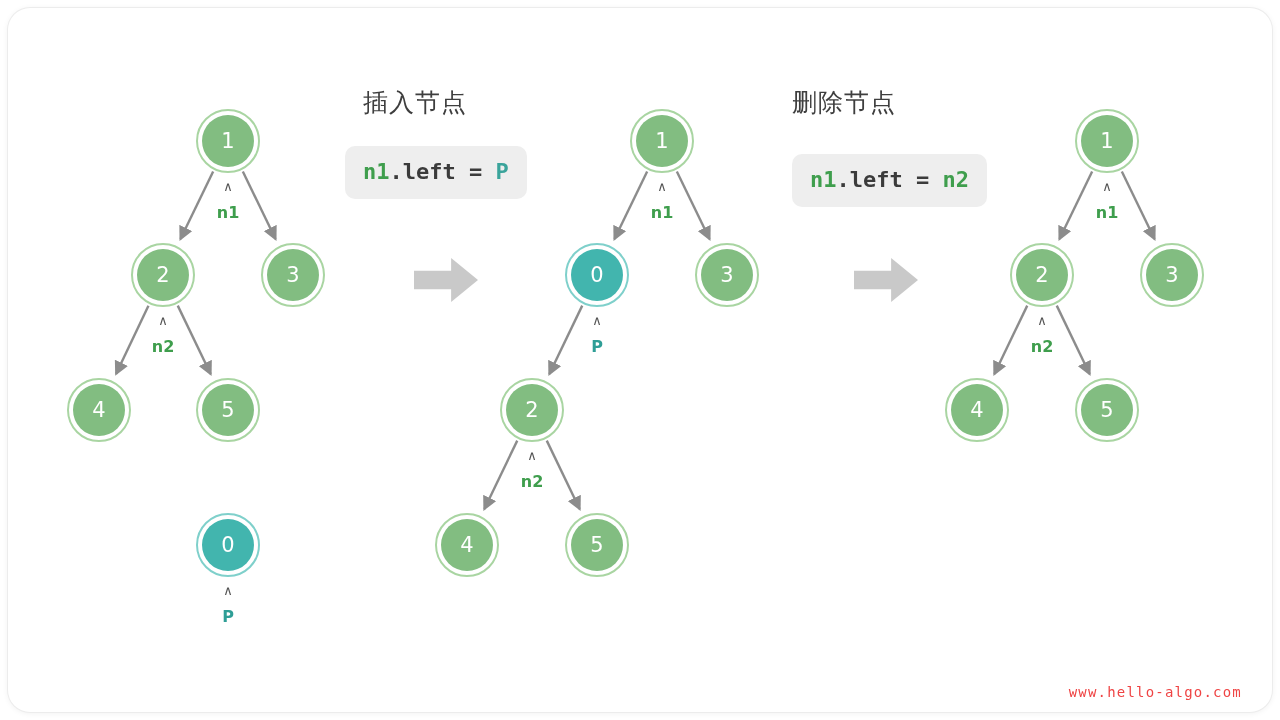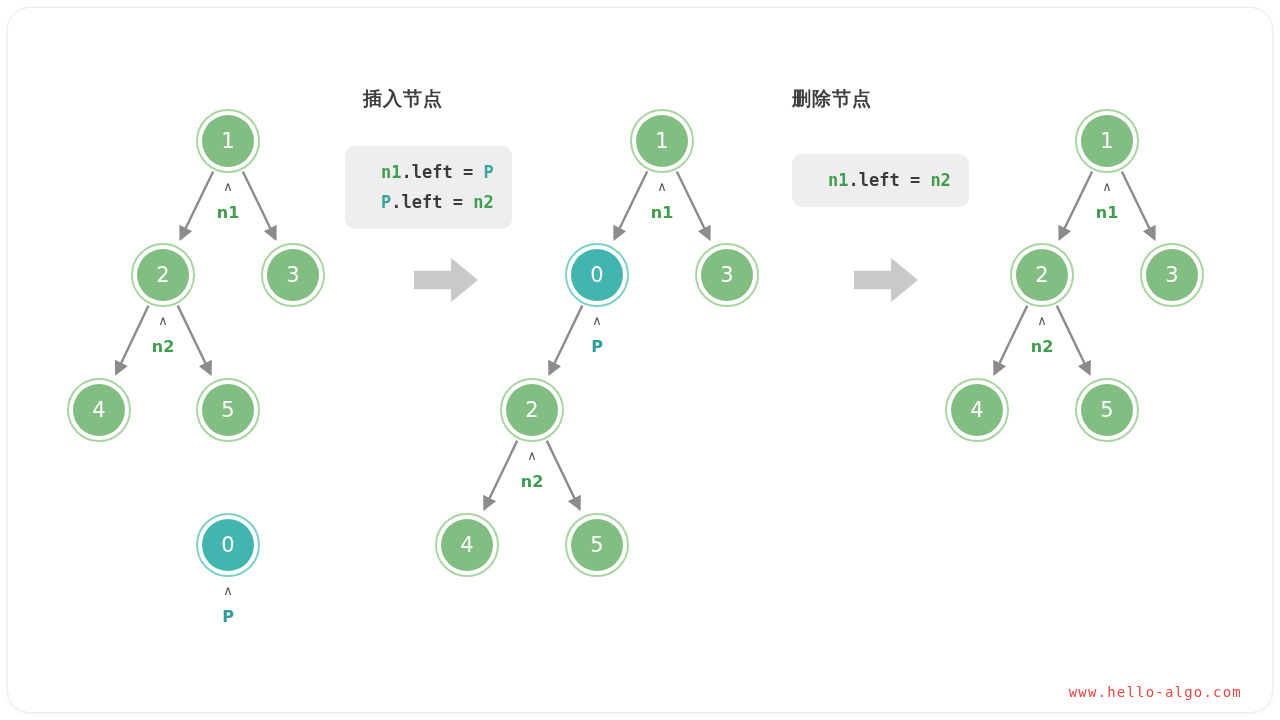--- a/index.html
+++ b/index.html
@@ -37,33 +37,33 @@
     width: 1280px;
     height: 720px;
     pointer-events: none;
   }
   svg.diagram text { pointer-events: auto; }
   svg.diagram circle, svg.diagram path, svg.diagram line, svg.diagram rect { pointer-events: auto; }
 
   .panel-title {
     position: absolute;
     font-family: "DejaVu Sans", "Liberation Sans", sans-serif;
-    font-size: 19px;
-    font-weight: bold;
+    font-size: 25px;
+    font-weight: normal;
     color: #3e3e3e;
     letter-spacing: 1px;
     white-space: nowrap;
   }
   .code-box {
     position: absolute;
     background: #eeeeee;
     border-radius: 10px;
-    padding: 11px 18px 12px 36px;
+    padding: 11px 18px 12px 18px;
     font-family: "DejaVu Sans Mono", "Liberation Mono", monospace;
-    font-size: 17px;
+    font-size: 22px;
     font-weight: bold;
     line-height: 30px;
     color: #3b3b3b;
     white-space: nowrap;
     box-sizing: border-box;
   }
   .code-line { display: block; }
   .tok-n { color: #3f9e4d; }
   .tok-p { color: #3aa49b; }
   .tok-plain { color: #3b3b3b; font-weight: bold; }
@@ -244,21 +244,20 @@
           </g>
           <path d="M 854 270.76 L 891.12 270.76 L 891.12 258 L 918 280 L 891.12 302 L 891.12 289.24 L 854 289.24 Z" fill="#c9c9c9"></path>
         </g>
       </g>
   </svg>
 
   <div id="html-layer">
       <div class="panel-title" style="left: 363px; top: 86px;">插入节点</div>
       <div class="code-box" style="left: 345px; top: 146px;">
         <span class="code-line"><span class="tok-n">n1</span><span class="tok-plain">.left = </span><span class="tok-p">P</span></span>
-        <span class="code-line"><span class="tok-p">P</span><span class="tok-plain">.left = </span><span class="tok-n">n2</span></span>
       </div>
       <div class="panel-title" style="left: 792px; top: 86px;">删除节点</div>
       <div class="code-box" style="left: 792px; top: 154px;">
         <span class="code-line"><span class="tok-n">n1</span><span class="tok-plain">.left = </span><span class="tok-n">n2</span></span>
       </div>
     </div>
 
   <div class="watermark">www.hello-algo.com</div>
 </div>
 

